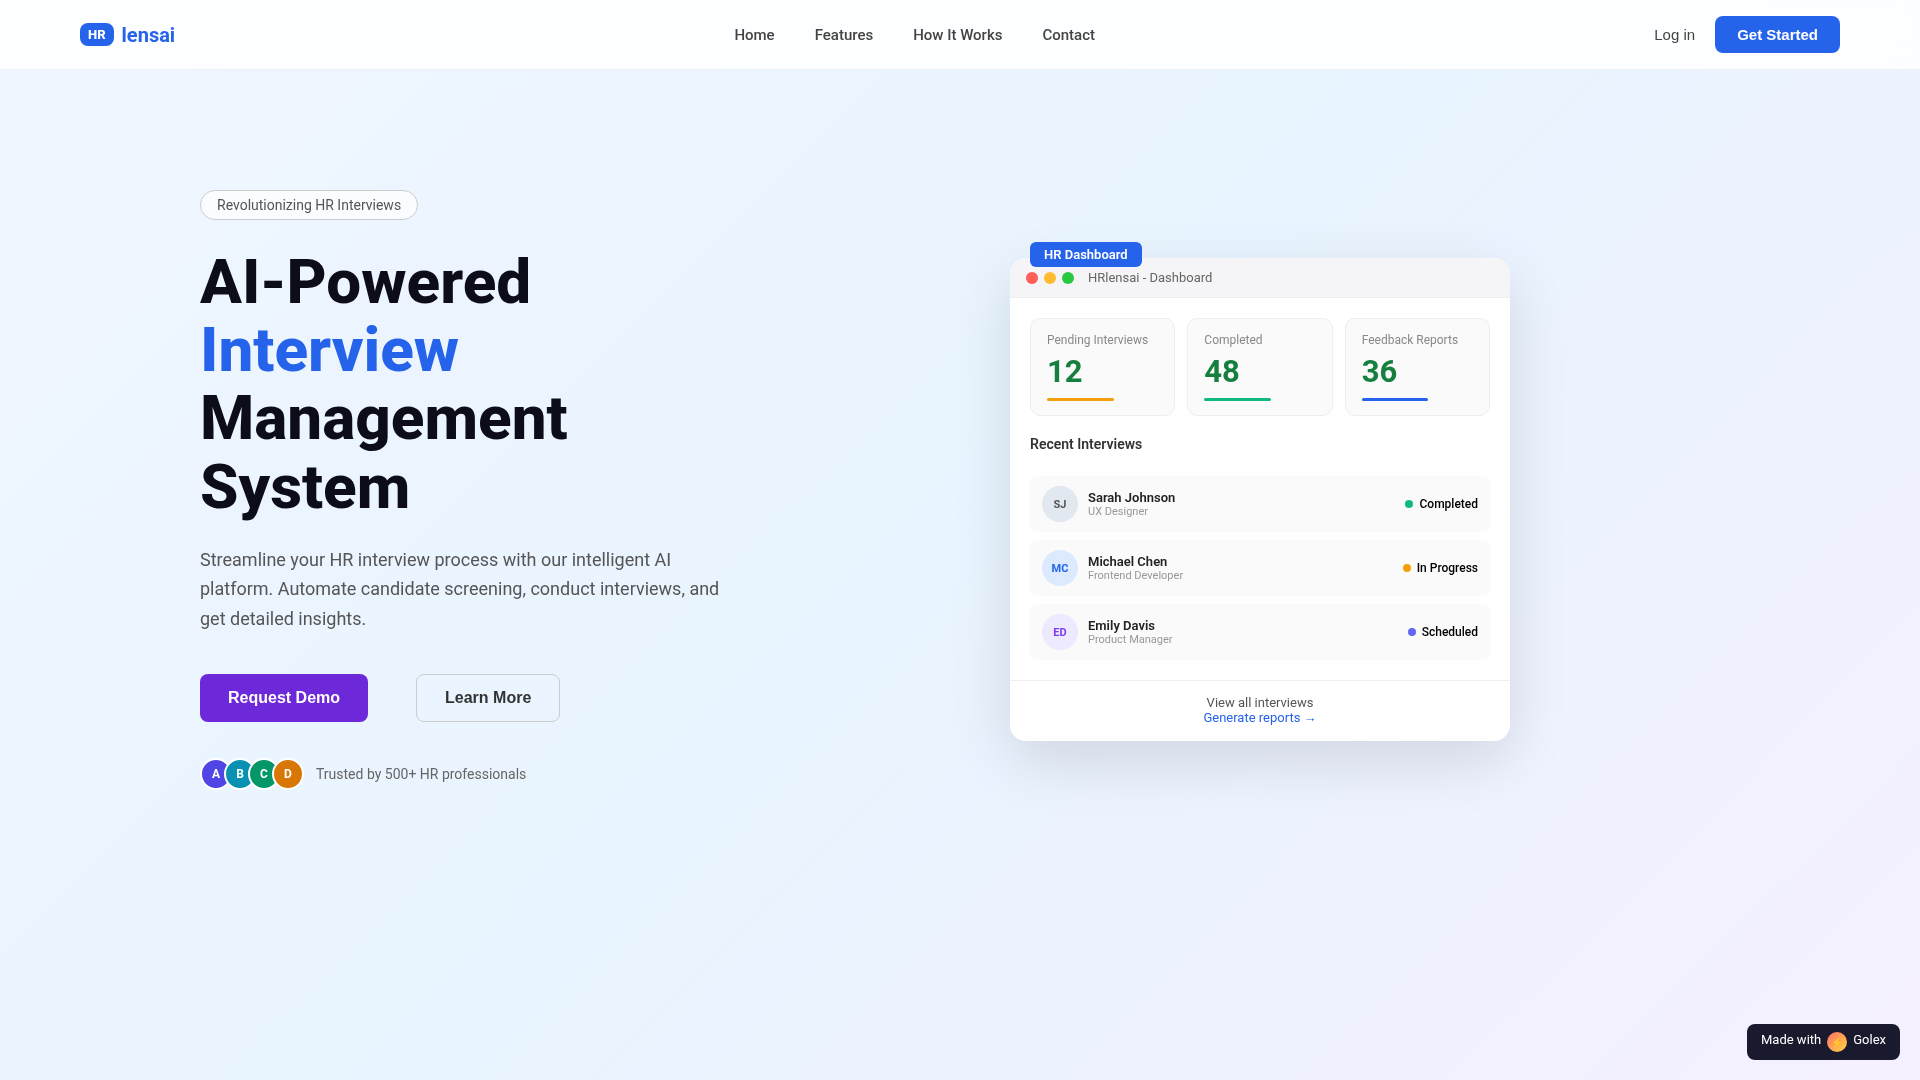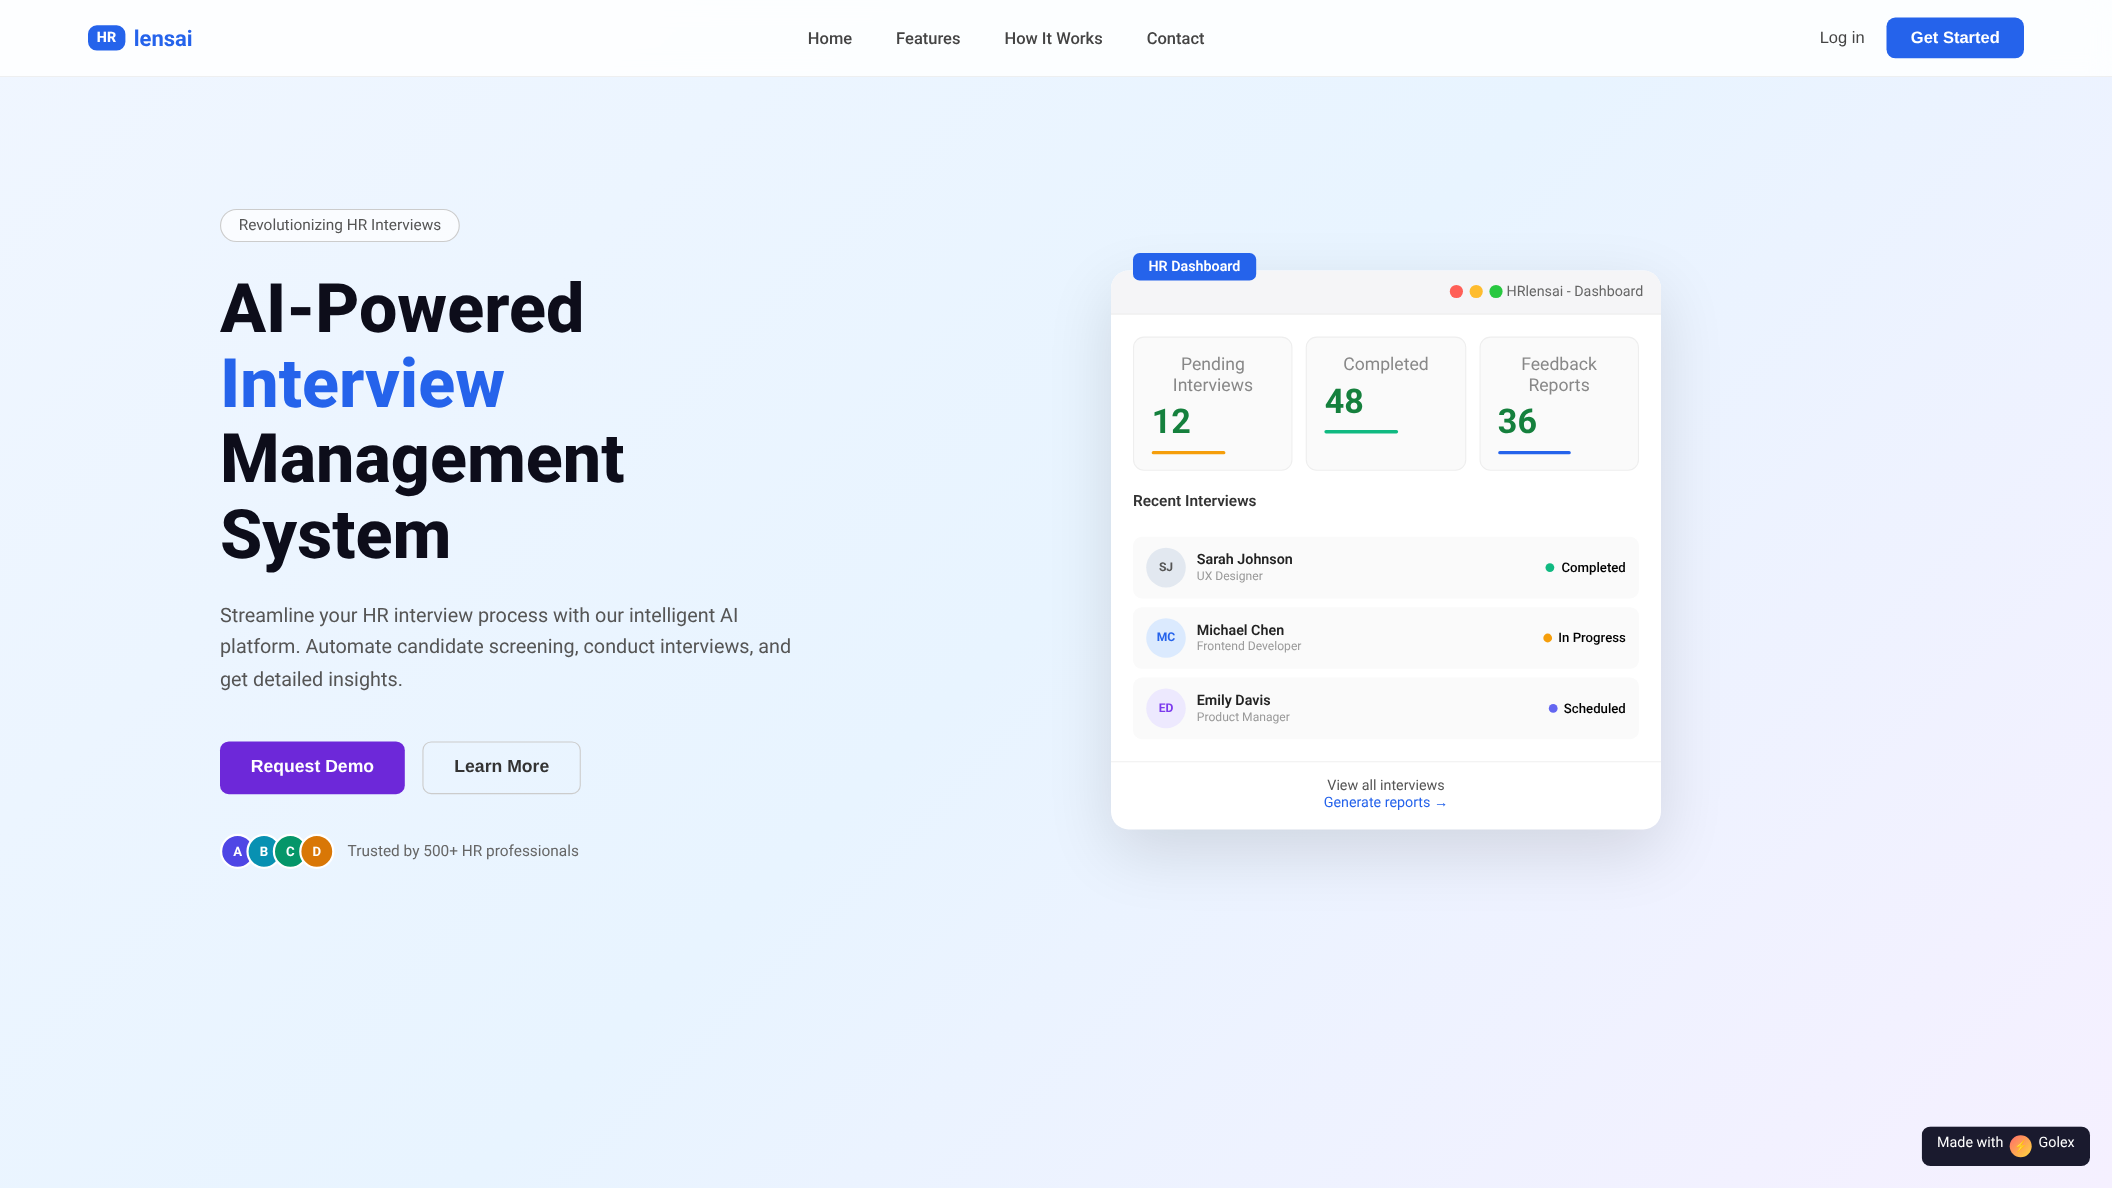--- a/index.html
+++ b/index.html
@@ -133,20 +133,21 @@
     }
     .btn-secondary {
       background: transparent;
       color: #333;
       border: 1.5px solid #ccc;
       border-radius: 8px;
       padding: 14px 28px;
       font-size: 16px;
       font-weight: 600;
       cursor: pointer;
+      margin-left: 32px;
     }
     .hero-trust {
       display: flex;
       align-items: center;
       gap: 12px;
     }
     .avatar-stack {
       display: flex;
     }
     .avatar-circle {
@@ -196,23 +197,22 @@
       border-radius: 16px;
       box-shadow: 0 20px 60px rgba(0,0,0,0.12);
       width: 500px;
       overflow: hidden;
     }
     .dashboard-titlebar {
       background: #f5f5f7;
       padding: 12px 16px;
       display: flex;
       align-items: center;
-      gap: 0;
+      gap: 10px;
       border-bottom: 1px solid #eee;
-      justify-content: flex-end;
     }
     .titlebar-dots {
       display: flex;
       gap: 6px;
     }
     .dot {
       width: 12px;
       height: 12px;
       border-radius: 50%;
     }
@@ -235,24 +235,23 @@
       margin-bottom: 20px;
     }
     .stat-card {
       flex: 1;
       background: #fafafa;
       border: 1px solid #eee;
       border-radius: 10px;
       padding: 14px 16px;
     }
     .stat-label {
-      font-size: 16px;
+      font-size: 12px;
       color: #888;
       margin-bottom: 6px;
-      text-align: center;
     }
     .stat-value {
       font-size: 31px;
       font-weight: 700;
       color: #15803d;
       margin-bottom: 8px;
     }
     .stat-bar {
       height: 3px;
       border-radius: 2px;

